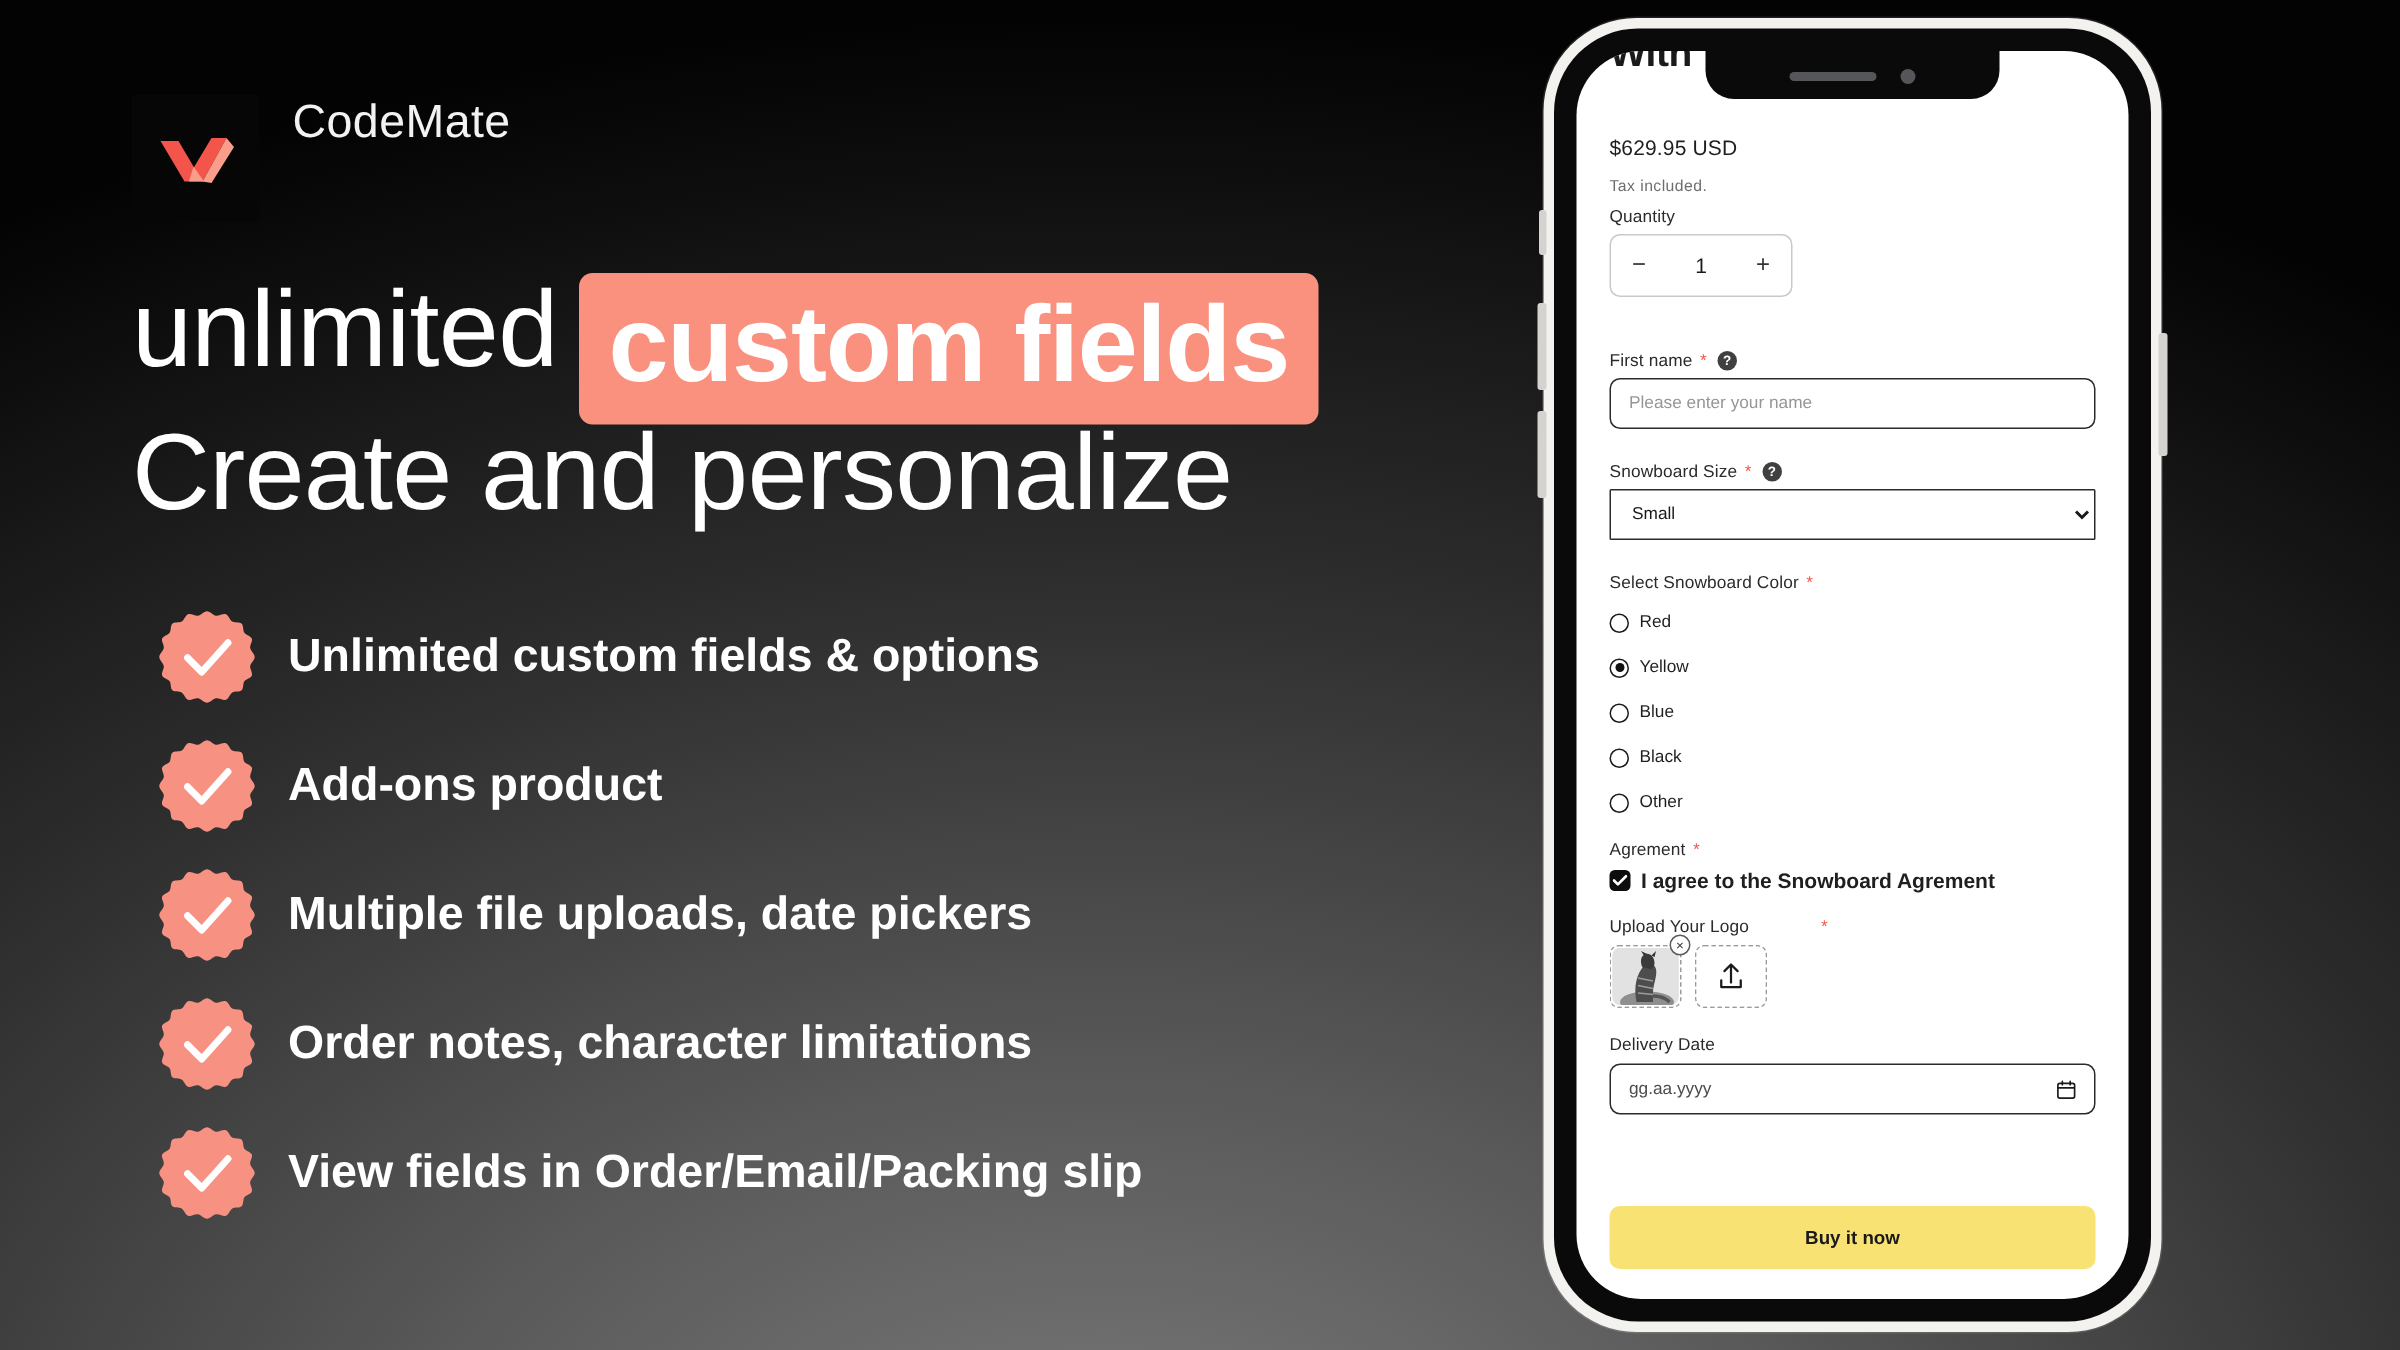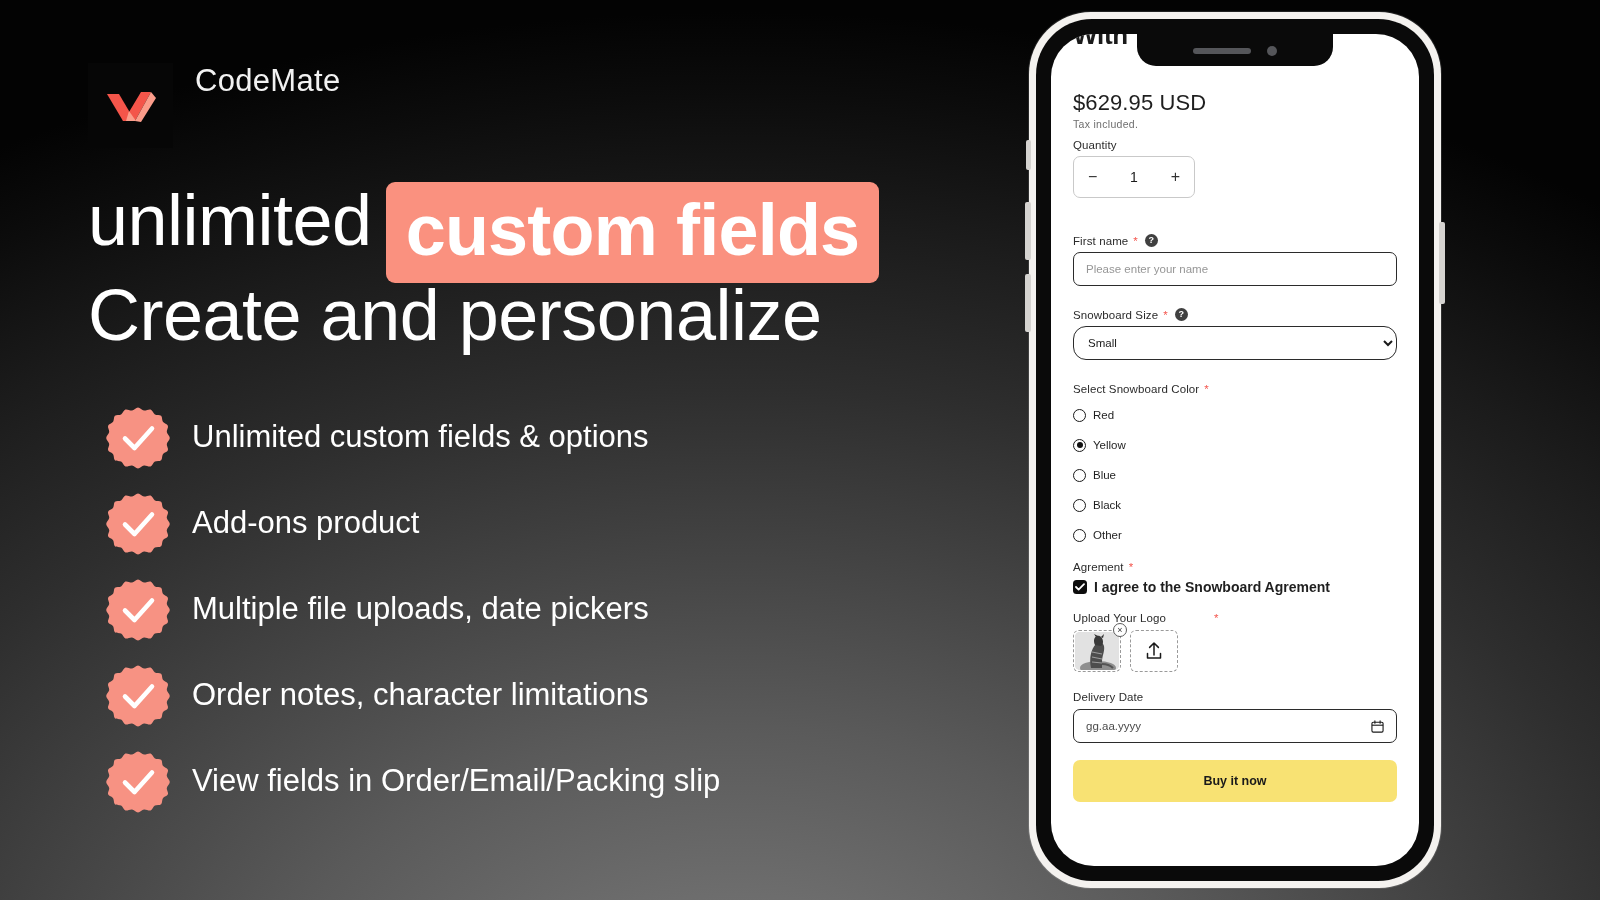--- a/index.html
+++ b/index.html
@@ -104,21 +104,21 @@
   }
   .feature-badge {
     width: 64px; height: 64px;
     flex: 0 0 auto;
     position: relative;
   }
   .feature-badge svg { display: block; width: 64px; height: 64px; }
   .feature-text {
     color: #ffffff;
     font-size: 31px;
-    font-weight: 400;
+    font-weight: 700;
     letter-spacing: 0px;
     white-space: nowrap;
   }
 
   
   #phone-mockup {
     position: absolute;
     left: 1029px; top: 12px;
     width: 412px;
     height: 876px;
@@ -198,21 +198,21 @@
     font-size: 26px;
     font-weight: 600;
     color: #1a1a1a;
     letter-spacing: -0.3px;
     white-space: nowrap;
     z-index: 5;
   }
   #price {
     position: absolute;
     left: 22px; top: 56px;
-    font-size: 22px;
+    font-size: 14px;
     color: #1f1f1f;
     letter-spacing: 0.1px;
   }
   #tax-note {
     position: absolute;
     left: 22px; top: 84px;
     font-size: 10.5px;
     color: #6e6e6e;
     letter-spacing: 0.3px;
   }
@@ -276,21 +276,21 @@
     outline: none;
   }
   #first-name-input::placeholder { color: #969696; }
 
   #size-label { position: absolute; left: 22px; top: 274px; }
   #size-select {
     position: absolute;
     left: 22px; top: 292px;
     width: 324px; height: 34px;
     border: 1px solid #2b2b2b;
-    border-radius: 13px;
+    border-radius: 1px;
     background: #fff;
     font-family: "Liberation Sans", sans-serif;
     font-size: 11.5px;
     color: #1a1a1a;
     padding: 0 10px;
     outline: none;
   }
 
   #color-label { position: absolute; left: 22px; top: 349px; }
   #color-options {
@@ -411,21 +411,21 @@
     border: 1px solid #2b2b2b;
     border-radius: 7px;
     background: #fff;
     color: #1a1a1a;
     font-family: "Liberation Sans", sans-serif;
     font-size: 12px;
     cursor: pointer;
   }
   #buy-it-now {
     position: absolute;
-    left: 22px; top: 726px;
+    left: 22px; top: 770px;
     width: 324px; height: 42px;
     border: none;
     border-radius: 7px;
     background: #f8e273;
     color: #1a1a1a;
     font-family: "Liberation Sans", sans-serif;
     font-size: 12.5px;
     font-weight: 700;
     cursor: pointer;
   }

